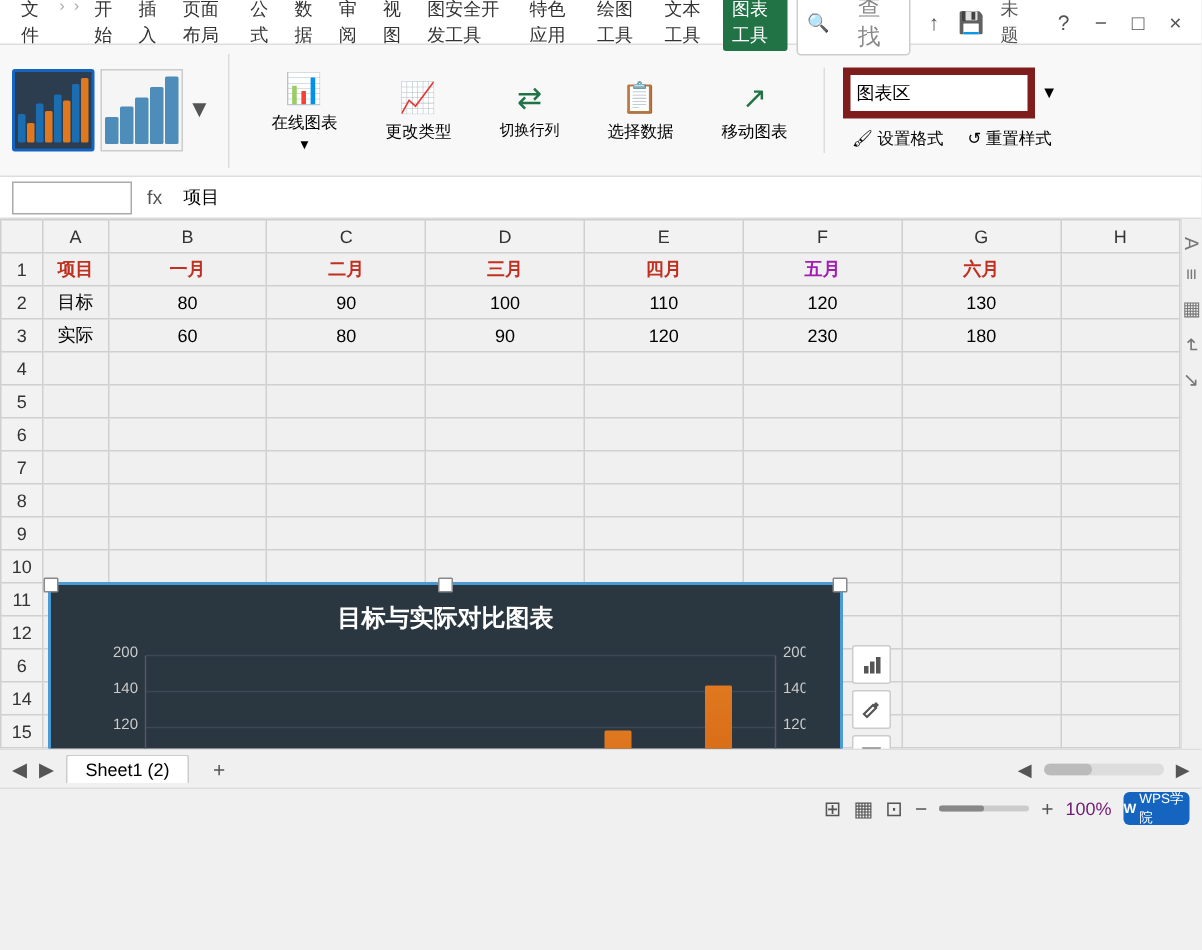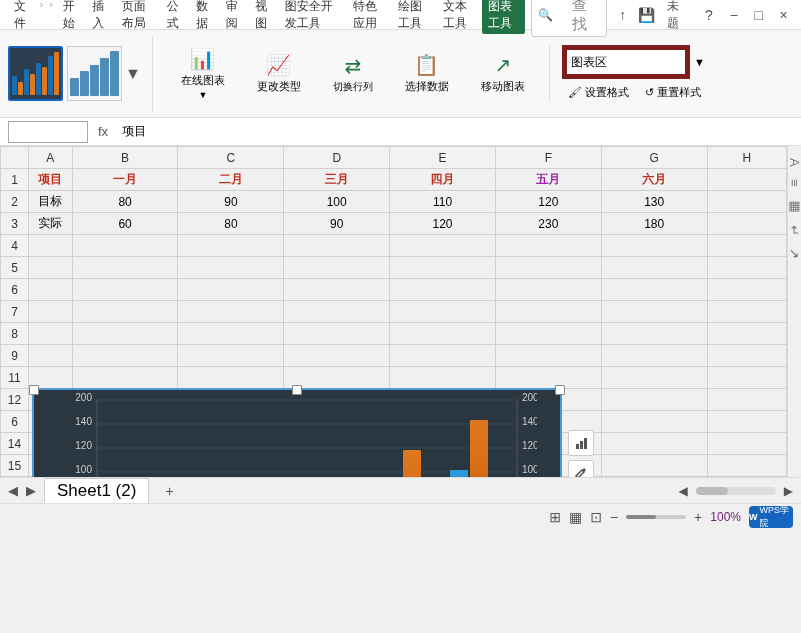--- a/index.html
+++ b/index.html
@@ -48,21 +48,21 @@
     .chart-resize-handle-tr { position: absolute; top: -5px; right: -5px; width: 10px; height: 10px; border: 1px solid #888; background: white; border-radius: 1px; }
     .chart-resize-handle-tl { position: absolute; top: -5px; left: -5px; width: 10px; height: 10px; border: 1px solid #888; background: white; border-radius: 1px; }
     .chart-resize-handle-tm { position: absolute; top: -5px; left: 50%; transform: translateX(-50%); width: 10px; height: 10px; border: 1px solid #888; background: white; border-radius: 1px; }
 
     
     .chart-side-toolbar { position: absolute; right: -34px; top: 40px; display: flex; flex-direction: column; gap: 4px; }
     .side-tool-btn { width: 26px; height: 26px; background: white; border: 1px solid #ccc; border-radius: 2px; display: flex; align-items: center; justify-content: center; cursor: pointer; font-size: 14px; }
 
     
     .bottom-bar { height: 26px; background: #f0f0f0; border-top: 1px solid #ddd; display: flex; align-items: center; padding: 0 8px; gap: 8px; }
-    .sheet-tab { padding: 2px 12px; background: white; border: 1px solid #ccc; border-bottom: none; font-size: 17px; cursor: pointer; border-radius: 2px 2px 0 0; }
+    .sheet-tab { padding: 2px 12px; background: white; border: 1px solid #ccc; border-bottom: none; font-size: 12px; cursor: pointer; border-radius: 2px 2px 0 0; }
     .sheet-tab-add { padding: 2px 8px; font-size: 14px; color: #555; cursor: pointer; }
     .status-bar { height: 26px; background: #f0f0f0; border-top: 1px solid #ddd; display: flex; align-items: center; padding: 0 8px; justify-content: flex-end; gap: 8px; }
     .status-text { font-size: 12px; color: #701a75; }
 
     
     .right-sidebar { width: 14px; background: #f0f0f0; border-left: 1px solid #ddd; display: flex; flex-direction: column; align-items: center; padding-top: 8px; gap: 4px; }
     .sidebar-icon { font-size: 13px; color: #777; cursor: pointer; writing-mode: vertical-rl; padding: 4px 0; }
 
     
     .main-content { display: flex; position: relative; }
@@ -292,20 +292,31 @@
             <td></td>
             <td></td>
             <td></td>
             <td></td>
             <td></td>
             <td></td>
             <td></td>
             <td></td>
           </tr>
           <tr>
+            <th class="row-num">10</th>
+            <td></td>
+            <td></td>
+            <td></td>
+            <td></td>
+            <td></td>
+            <td></td>
+            <td></td>
+            <td></td>
+          </tr>
+          <tr>
             <th class="row-num">11</th>
             <td></td>
             <td></td>
             <td></td>
             <td></td>
             <td></td>
             <td></td>
             <td></td>
             <td></td>
           </tr>
@@ -355,20 +366,21 @@
           </tr>
         </tbody>
     </table>
 
     <div class="chart-overlay">
 
       <div class="chart-resize-handle-tl"></div>
       <div class="chart-resize-handle-tm"></div>
       <div class="chart-resize-handle-tr"></div>
 
+      <div class="chart-title">目标与实际对比图表</div>
 
       <svg width="480" height="240" viewBox="0 0 480 240" style="display:block;margin:0 auto;">
 
         <line x1="40" y1="10" x2="460" y2="10" stroke="#3a4a54" stroke-width="1"></line>
         <line x1="40" y1="34" x2="460" y2="34" stroke="#3a4a54" stroke-width="1"></line>
         <line x1="40" y1="58" x2="460" y2="58" stroke="#3a4a54" stroke-width="1"></line>
         <line x1="40" y1="82" x2="460" y2="82" stroke="#3a4a54" stroke-width="1"></line>
         <line x1="40" y1="106" x2="460" y2="106" stroke="#3a4a54" stroke-width="1"></line>
         <line x1="40" y1="130" x2="460" y2="130" stroke="#3a4a54" stroke-width="1"></line>
         <line x1="40" y1="154" x2="460" y2="154" stroke="#3a4a54" stroke-width="1"></line>

